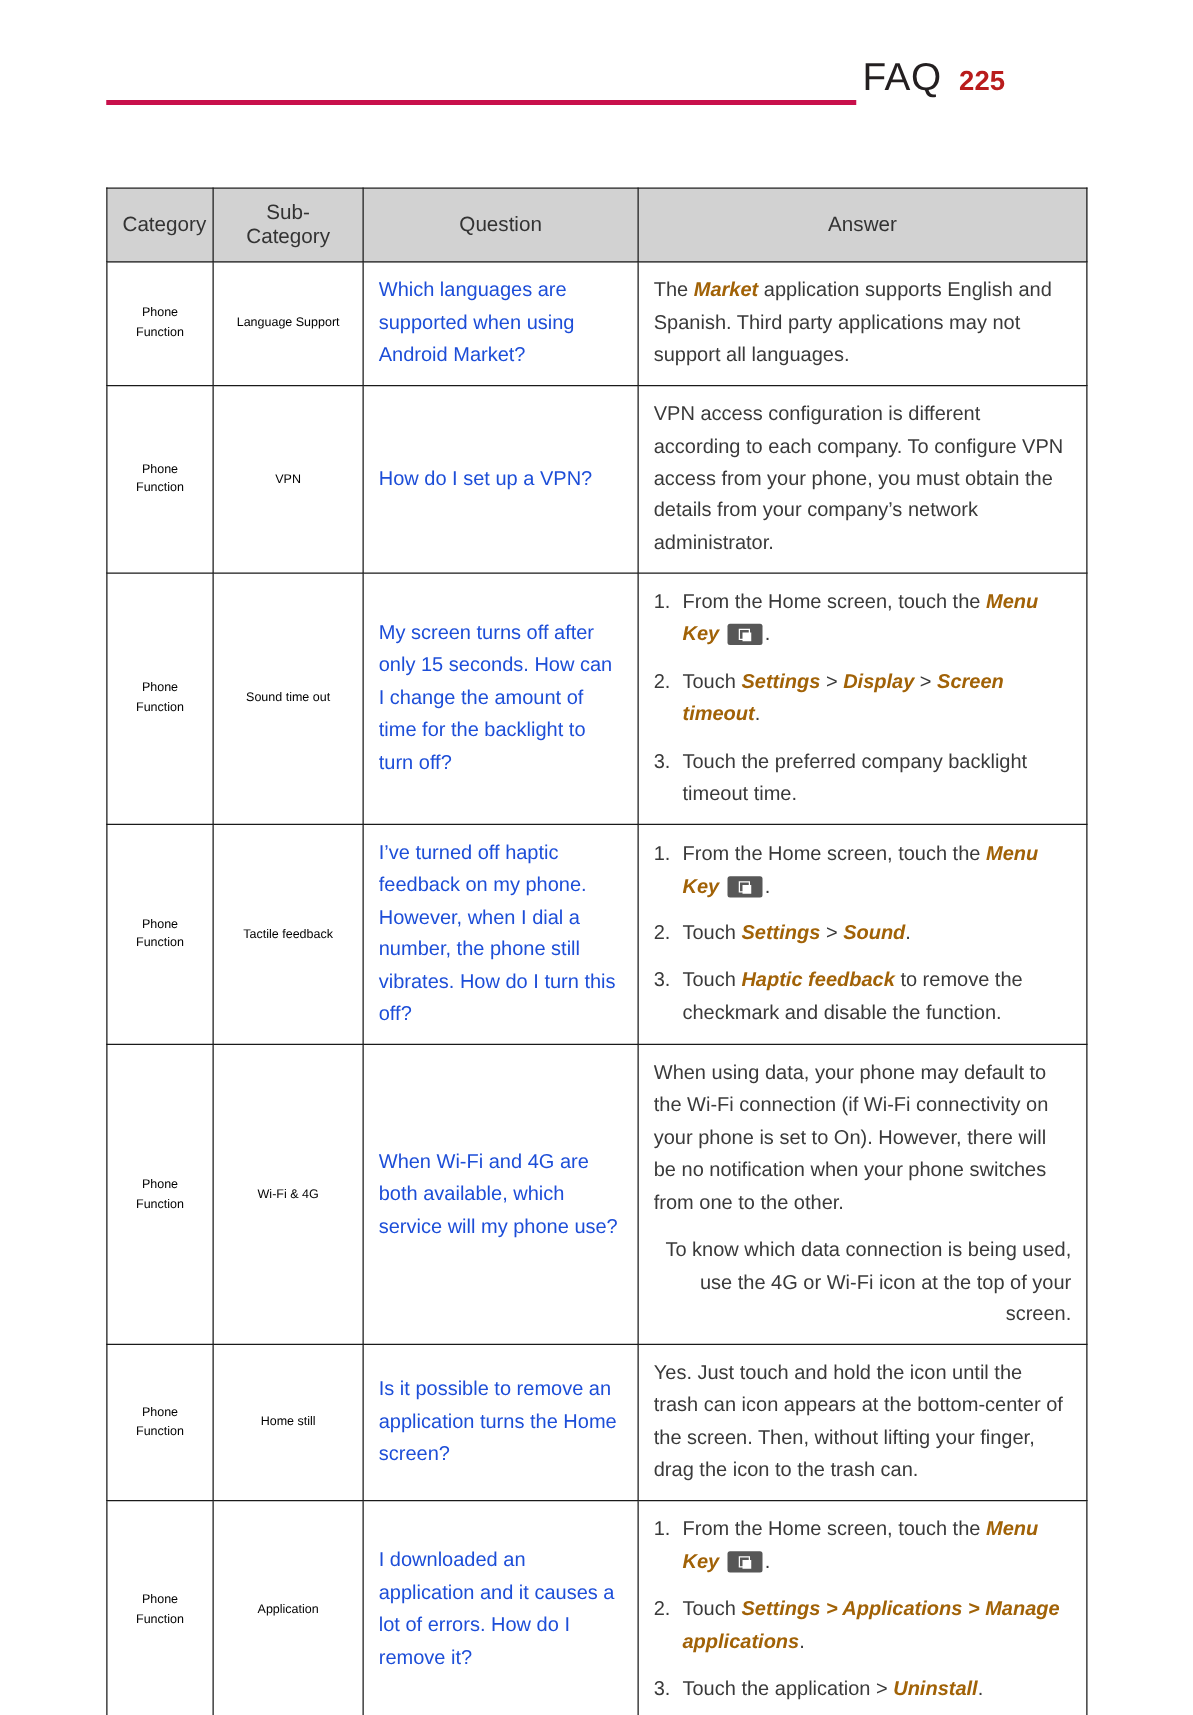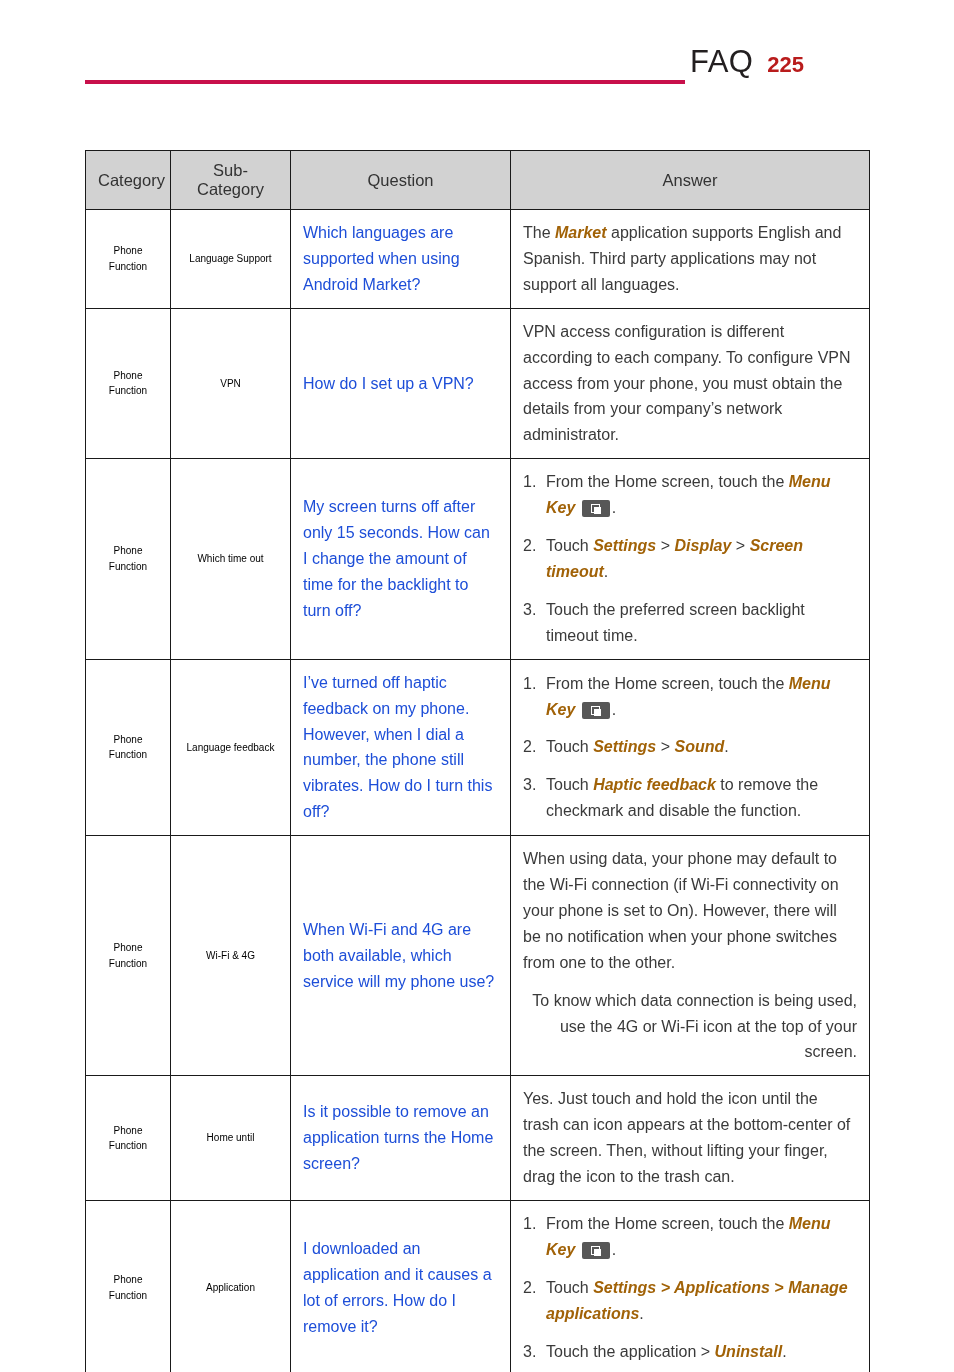--- a/index.html
+++ b/index.html
@@ -204,54 +204,54 @@
         <tr>
           <td class="cell-category">Phone Function</td>
           <td class="cell-subcat">VPN</td>
           <td class="cell-question">How do I set up a VPN?</td>
           <td class="cell-answer">
             <p class="para"><span>VPN access configuration is different according to each company. To configure VPN access from your phone, you must obtain the details from your company’s network administrator.</span></p>
           </td>
         </tr>
         <tr>
           <td class="cell-category">Phone Function</td>
-          <td class="cell-subcat">Which time out</td>
+          <td class="cell-subcat">Sound time out</td>
           <td class="cell-question">My screen turns off after only 15 seconds. How can I change the amount of time for the backlight to turn off?</td>
           <td class="cell-answer">
             <ol class="steps">
               <li><span class="step-num">1.</span><span>From the Home screen, touch the </span><b>Menu Key</b><span> </span><span class="menu-key-icon"></span><span>.</span></li>
               <li><span class="step-num">2.</span><span>Touch </span><b>Settings</b><span> &gt; </span><b>Display</b><span> &gt; </span><b>Screen timeout</b><span>.</span></li>
-              <li><span class="step-num">3.</span><span>Touch the preferred screen backlight timeout time.</span></li>
+              <li><span class="step-num">3.</span><span>Touch the preferred company backlight timeout time.</span></li>
             </ol>
           </td>
         </tr>
         <tr>
           <td class="cell-category">Phone Function</td>
-          <td class="cell-subcat">Language feedback</td>
+          <td class="cell-subcat">Tactile feedback</td>
           <td class="cell-question">I’ve turned off haptic feedback on my phone. However, when I dial a number, the phone still vibrates. How do I turn this off?</td>
           <td class="cell-answer">
             <ol class="steps">
               <li><span class="step-num">1.</span><span>From the Home screen, touch the </span><b>Menu Key</b><span> </span><span class="menu-key-icon"></span><span>.</span></li>
               <li><span class="step-num">2.</span><span>Touch </span><b>Settings</b><span> &gt; </span><b>Sound</b><span>.</span></li>
               <li><span class="step-num">3.</span><span>Touch </span><b>Haptic feedback</b><span> to remove the checkmark and disable the function.</span></li>
             </ol>
           </td>
         </tr>
         <tr>
           <td class="cell-category">Phone Function</td>
           <td class="cell-subcat">Wi-Fi &amp; 4G</td>
           <td class="cell-question">When Wi-Fi and 4G are both available, which service will my phone use?</td>
           <td class="cell-answer">
             <p class="para"><span>When using data, your phone may default to the Wi-Fi connection (if Wi-Fi connectivity on your phone is set to On). However, there will be no notification when your phone switches from one to the other.</span></p>
             <p class="para"><span>To know which data connection is being used, use the 4G or Wi-Fi icon at the top of your screen.</span></p>
           </td>
         </tr>
         <tr>
           <td class="cell-category">Phone Function</td>
-          <td class="cell-subcat">Home until</td>
+          <td class="cell-subcat">Home still</td>
           <td class="cell-question">Is it possible to remove an application turns the Home screen?</td>
           <td class="cell-answer">
             <p class="para"><span>Yes. Just touch and hold the icon until the trash can icon appears at the bottom-center of the screen. Then, without lifting your finger, drag the icon to the trash can.</span></p>
           </td>
         </tr>
         <tr>
           <td class="cell-category">Phone Function</td>
           <td class="cell-subcat">Application</td>
           <td class="cell-question">I downloaded an application and it causes a lot of errors. How do I remove it?</td>
           <td class="cell-answer">

